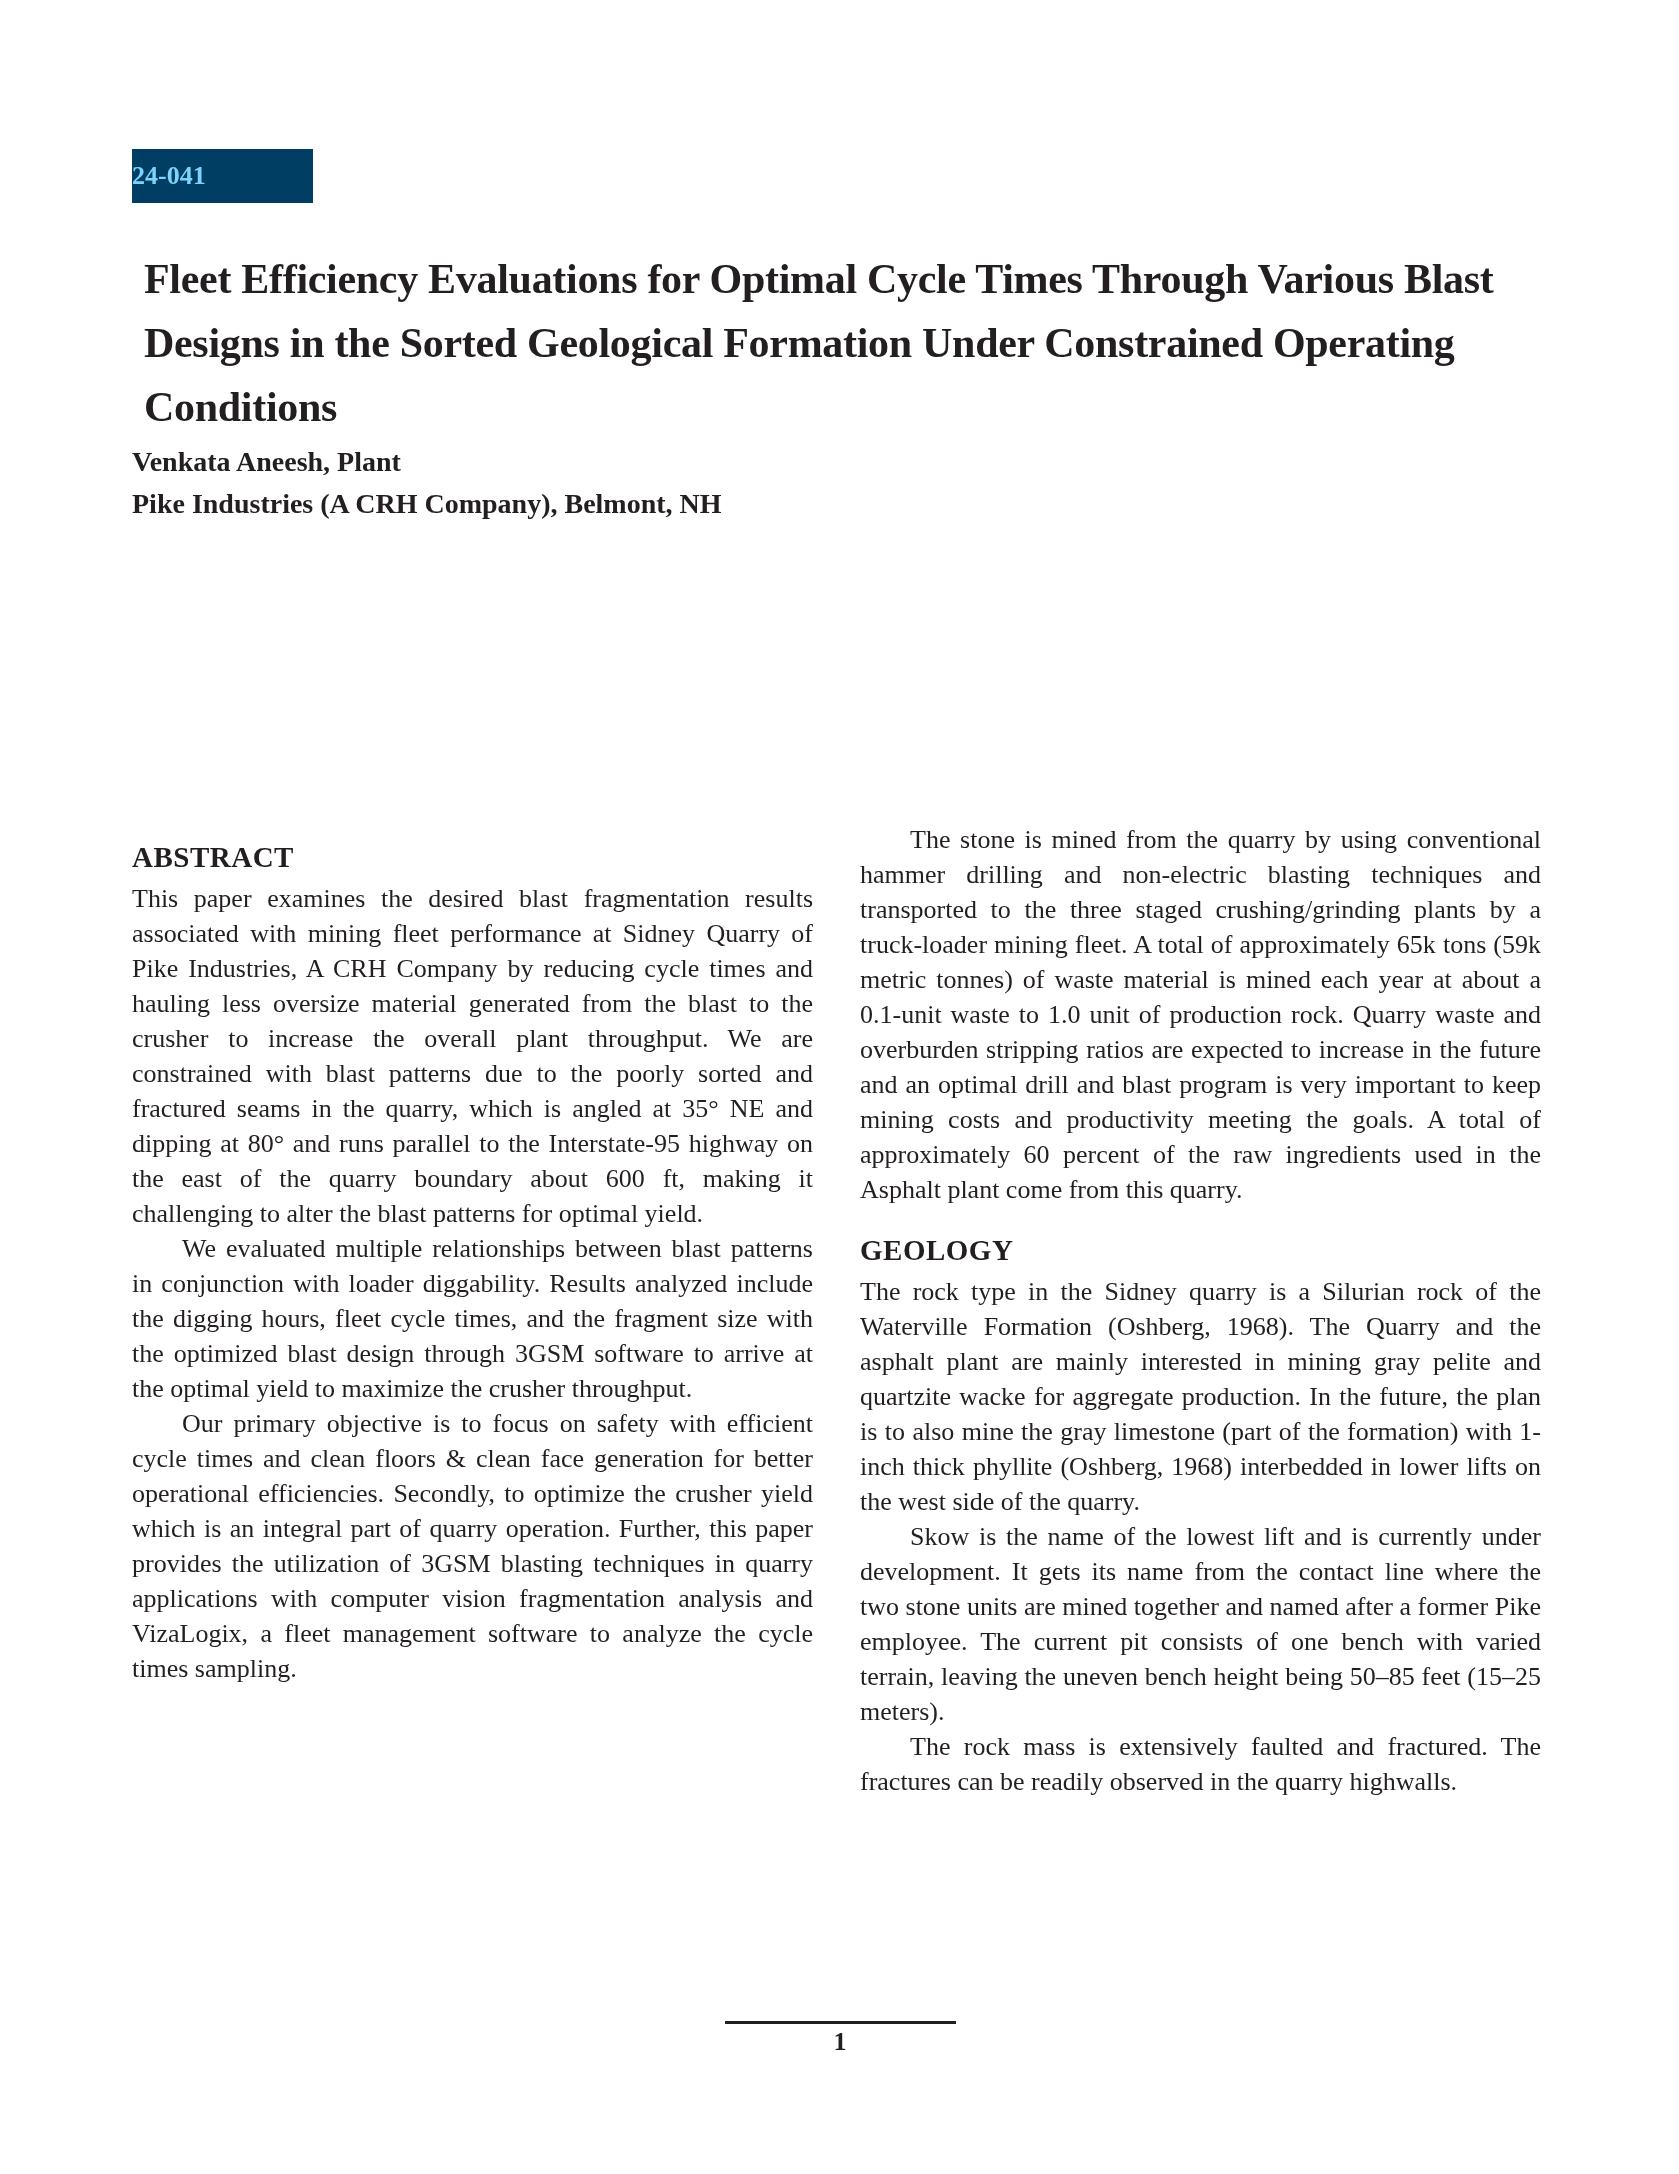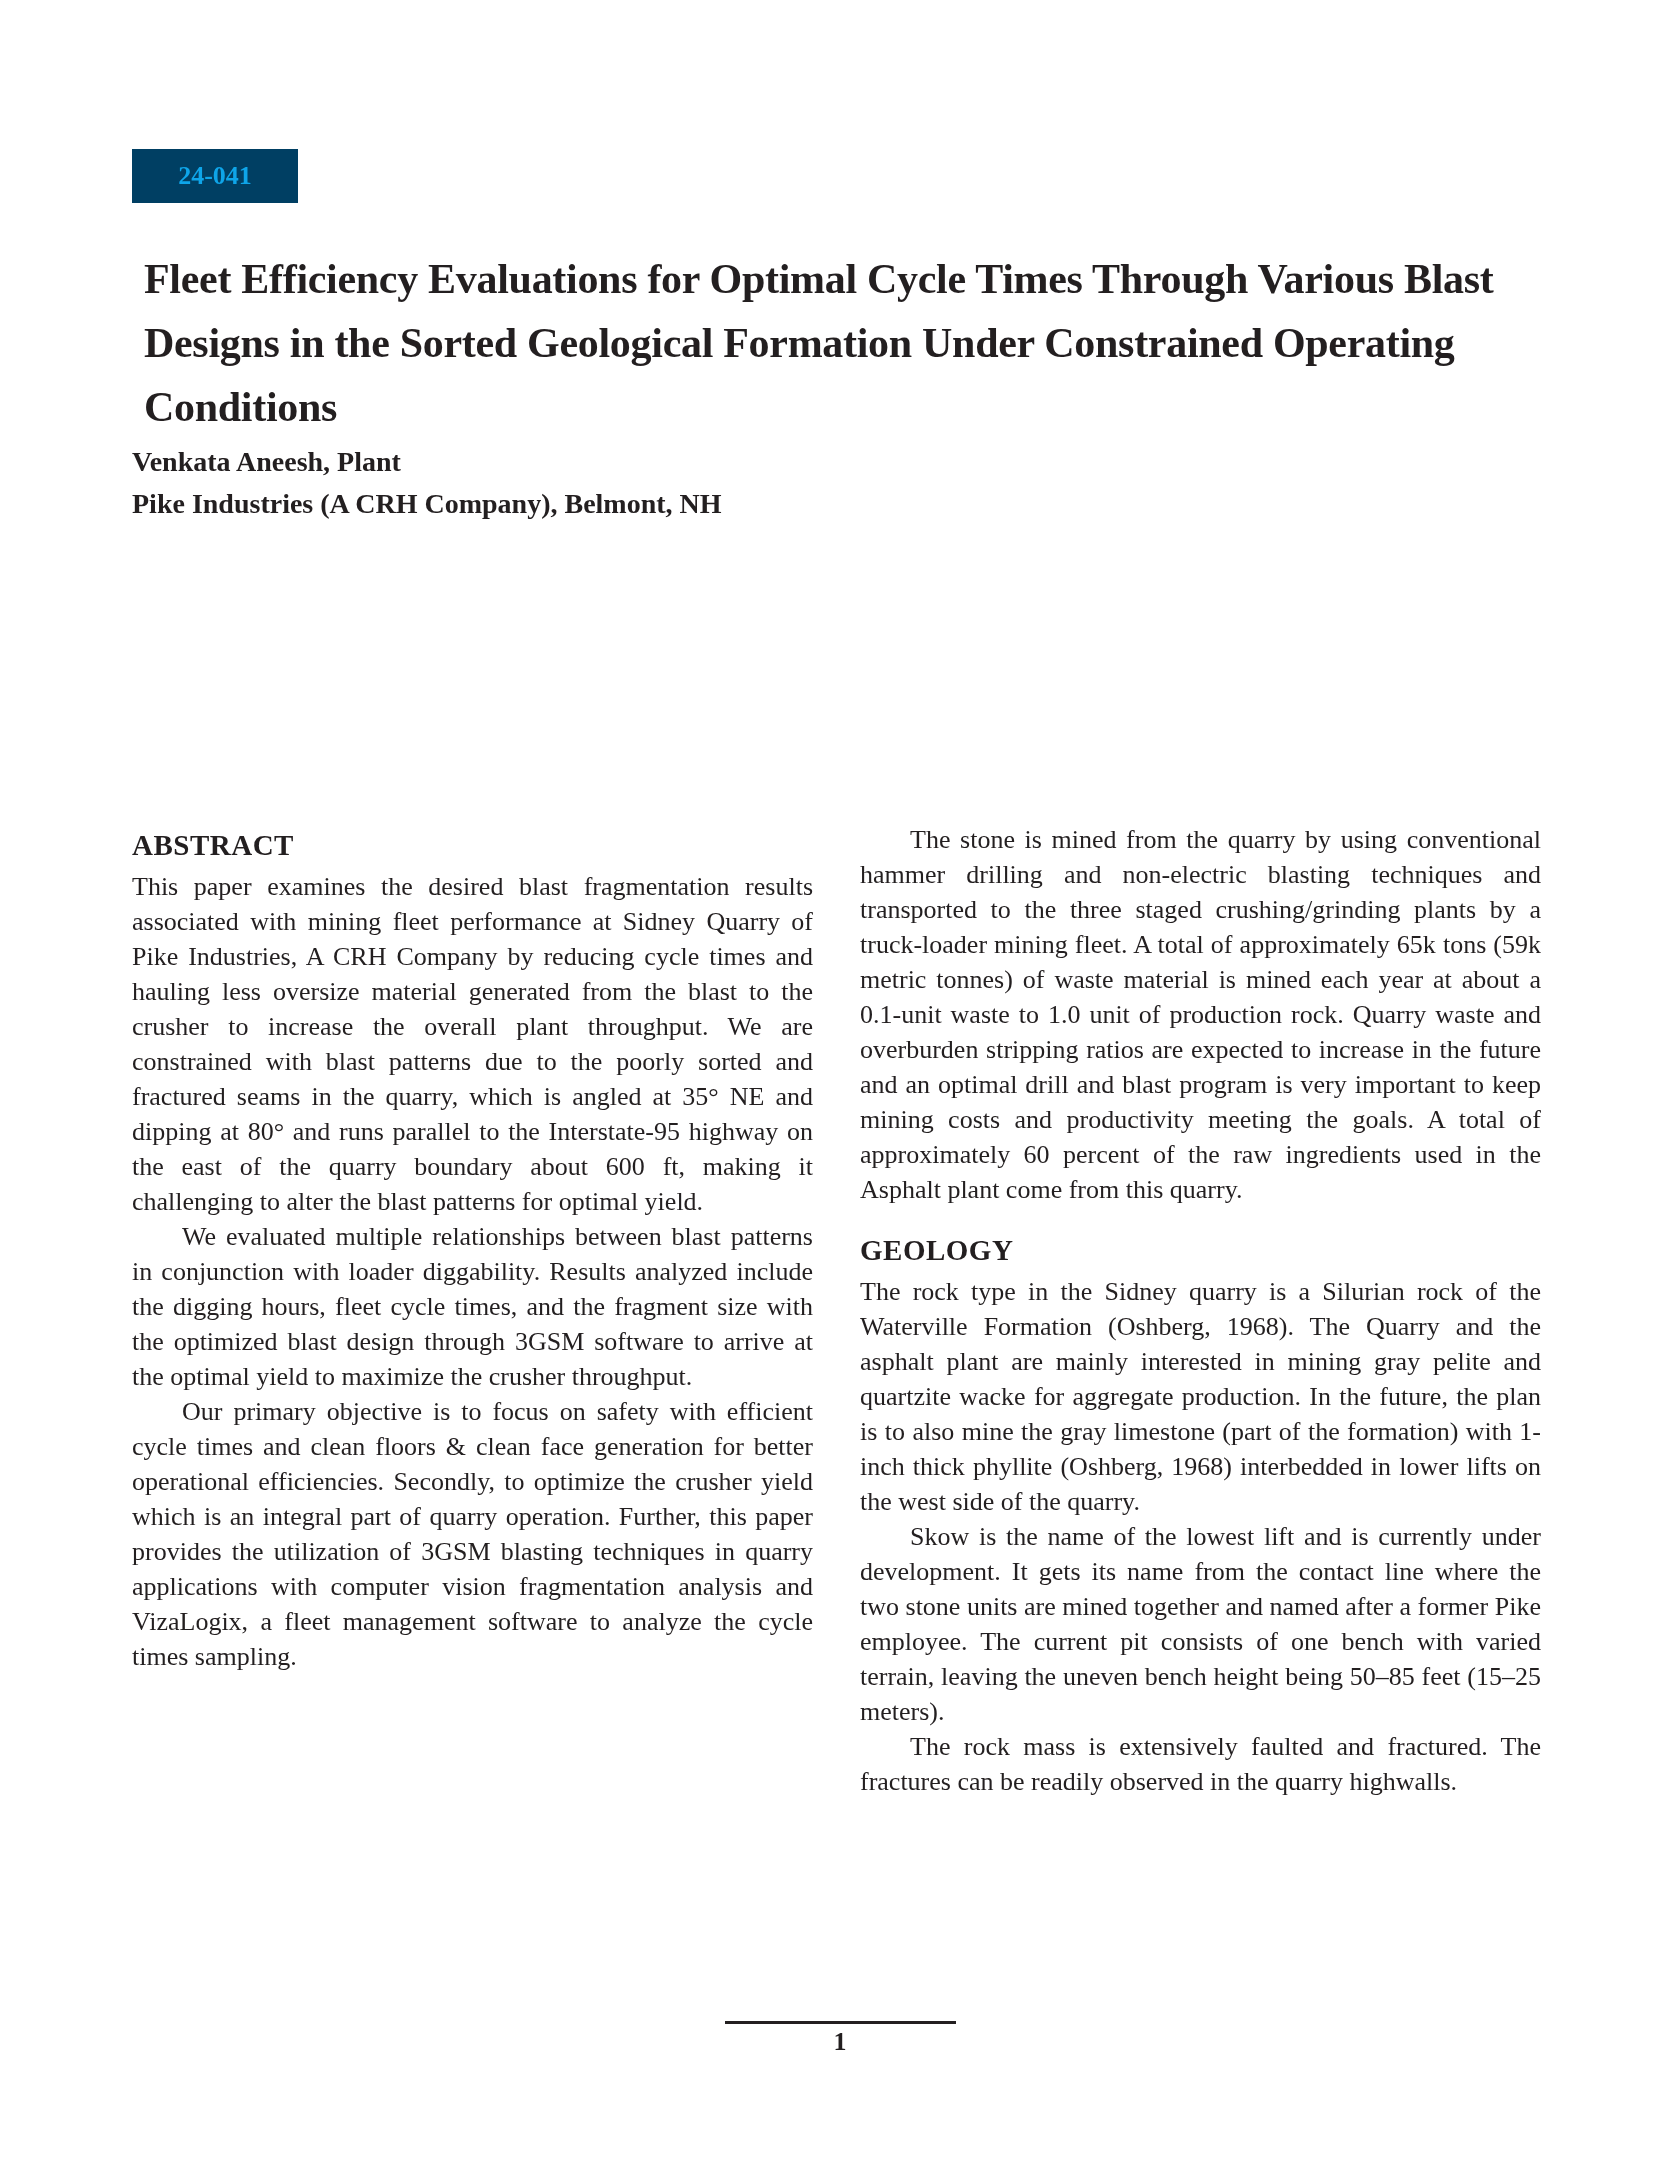--- a/index.html
+++ b/index.html
@@ -1,29 +1,29 @@
 <!DOCTYPE html>
 <html style="font-size:15px"><head>
 <meta charset="utf-8">
 <style>
   html, body { margin:0; padding:0; background:#ffffff; }
   body { width:1680px; height:2174px; position:relative; overflow:hidden;
          font-family:"Liberation Serif","DejaVu Serif",serif; color:#231f20; }
-  .badge { position:absolute; left:132px; top:149px; width:166px; height:54px;
-           background:#003f63; color:#0ea5e9; font-weight:bold; font-size:26px;
-           display:flex; align-items:center; justify-content:center; }
+  .badge { position:absolute; left:132px; top:149px; width:181px; height:54px;
+           background:#003f63; color:#7dd3fc; font-weight:bold; font-size:26px;
+           display:flex; align-items:center; }
   .title { position:absolute; left:132px; top:235px; width:1384px; margin:12px;
            font-size:42px; line-height:64px; font-weight:bold; letter-spacing:-0.3px; }
   .author { position:absolute; left:132px; top:446px; font-size:28px; font-weight:bold; }
   .affil { position:absolute; left:132px; top:488px; font-size:28px;font-weight:bold; }
   .col { position:absolute; top:822px; width:681px; font-size:26px; line-height:35px; }
   .col.left { left:132px; }
   .col.right { left:860px; }
   h2 { font-size:29px; font-weight:bold; margin:0; line-height:47px; letter-spacing:0.5px; }
-  .col.left h2.first { margin-top:0; }
+  .col.left h2.first { margin-top:12px; }
   p { margin:0; text-align:justify; }
   p.indent { text-indent:50px; }
   h2.sec { margin-top:20px; }
   .rule { position:absolute; left:725px; top:2021px; width:231px; height:2.8px; background:#231f20; }
   .pagenum { position:absolute; left:819px; top:2027px; width:42px; text-align:center;
              font-size:26px; font-weight:bold; }
 </style>
 </head>
 <body>
 

